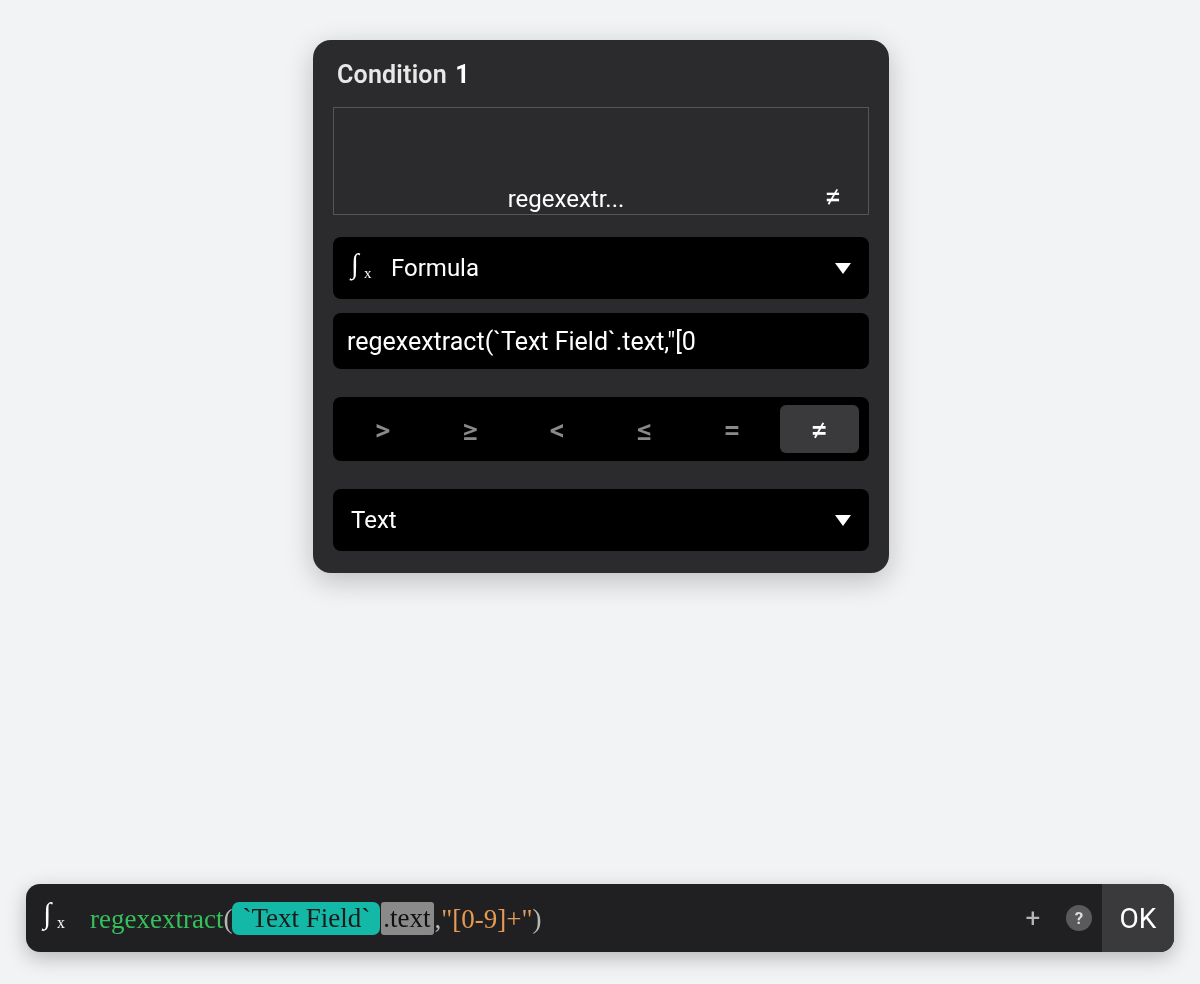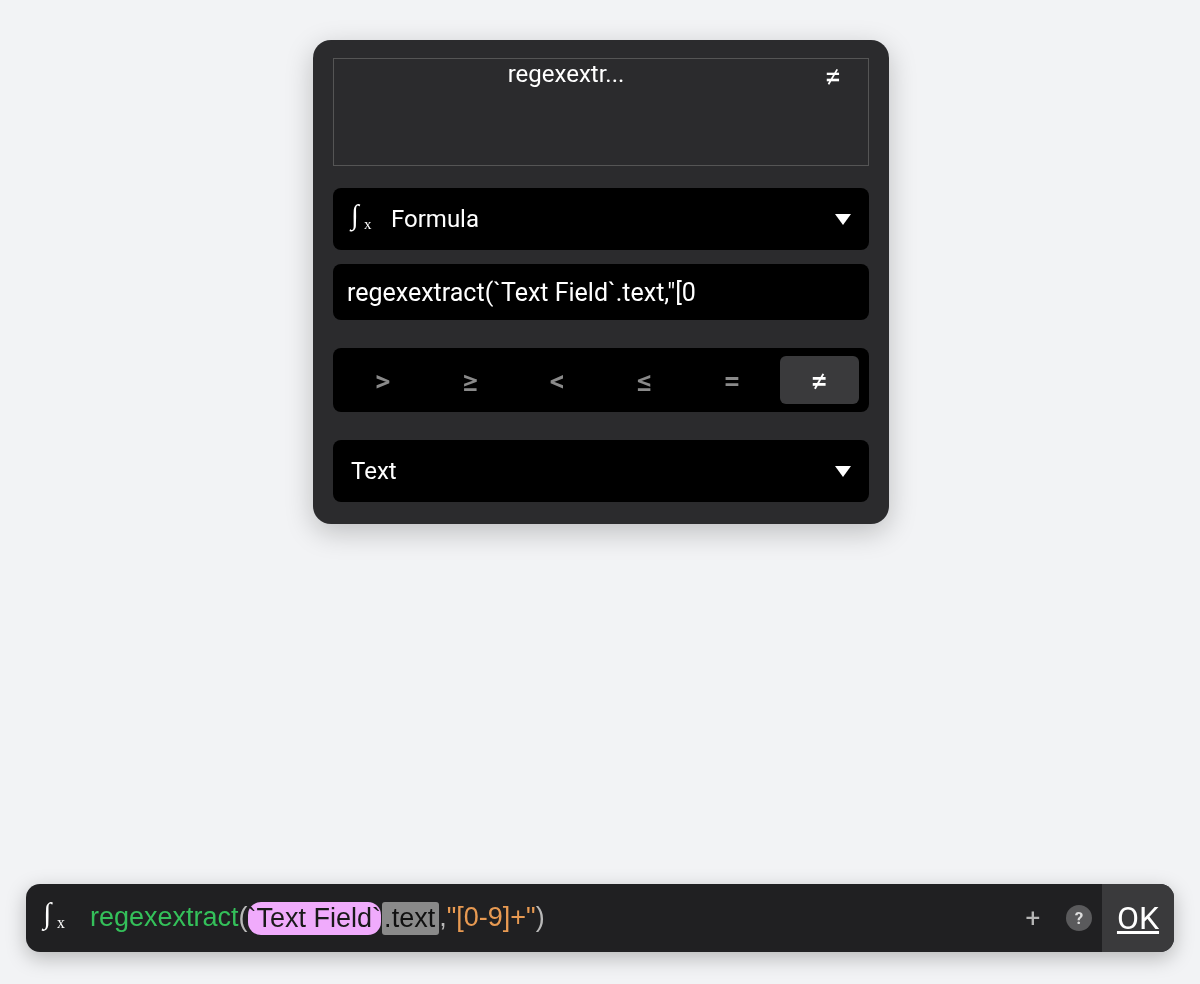--- a/index.html
+++ b/index.html
@@ -27,21 +27,21 @@
     font-size: 25px;
     font-weight: 600;
     margin: 2px 0 18px 4px;
     letter-spacing: .2px;
   }
   .panel-title .num { color: #fff; font-weight: 700; margin-left: 2px; }
 
   .summary {
     border: 1px solid #555;
     display: flex;
-    align-items: flex-start;
+    align-items: flex-end;
     height: 108px;
     margin-bottom: 22px;
   }
   .summary-left, .summary-right {
     flex: 1;
     display: flex;
     align-items: center;
     justify-content: center;
     color: #fff;
     font-size: 24px;
@@ -164,29 +164,29 @@
   }
   .fb-fx {
     width: 64px;
     display:flex; align-items:center; justify-content:center;
     color:#fff;
   }
   .fb-fx .fx-icon { margin-right: 0; transform: scale(1.05); }
 
   .fb-code {
     flex: 1;
-    font-family: Liberation Sans, sans-serif;
+    font-family: Liberation Serif, serif;
     font-size: 27px;
     color: #c9c9c9;
     white-space: nowrap;
-    display:flex; align-items:flex-start;
+    display:flex; align-items:flex-end;
   }
   .tok-func  { color: #34c05a; font-weight: 500; }
   .tok-paren { color: #b8b8b8; }
-  .tok-ref   { background:#f0abfc; color:#1a1a1a; padding:1px 0; border-radius:13px; }
+  .tok-ref   { background:#14b8a6; color:#1a1a1a; padding:1px 10px; border-radius:7px; }
   .tok-prop-dot { background:#8a8a8a; color:#111; padding:1px 0 1px 2px; border-radius:3px 0 0 3px; margin-left:1px;}
   .tok-prop  { background:#8a8a8a; color:#111; padding:1px 4px 1px 0; border-radius:0 3px 3px 0;}
   .tok-comma { color:#b8b8b8; }
   .tok-str   { color: #e89a52; }
 
   .fb-btn {
     width: 46px; height: 46px;
     display:flex; align-items:center; justify-content:center;
     color:#b5b5b5;
     font-size: 26px;
@@ -197,30 +197,33 @@
     background:#5a5a5c; color:#ddd;
     display:flex; align-items:center; justify-content:center;
     font-size:17px; font-weight:700;
   }
   .fb-ok {
     background:#3a3a3c;
     color:#fff;
     width: 72px;
     height: 100%;
     display:flex; align-items:center; justify-content:center;
-    font-size: 32px;
+    font-size: 28px;
     cursor:pointer;
-    text-decoration:underline;
   }
 </style>
 </head>
 <body>
 
 <div class="panel">
 
+  <div class="panel-title">
+    <span>Condition</span>
+    <span class="num">1</span>
+  </div>
 
   <div class="summary">
     <div class="summary-left">regexextr...</div>
     <div class="summary-mid">≠</div>
   </div>
 
   <div class="black-row">
     <span class="fx-icon">
       <span class="int">∫</span>
         <span class="x">x</span>

